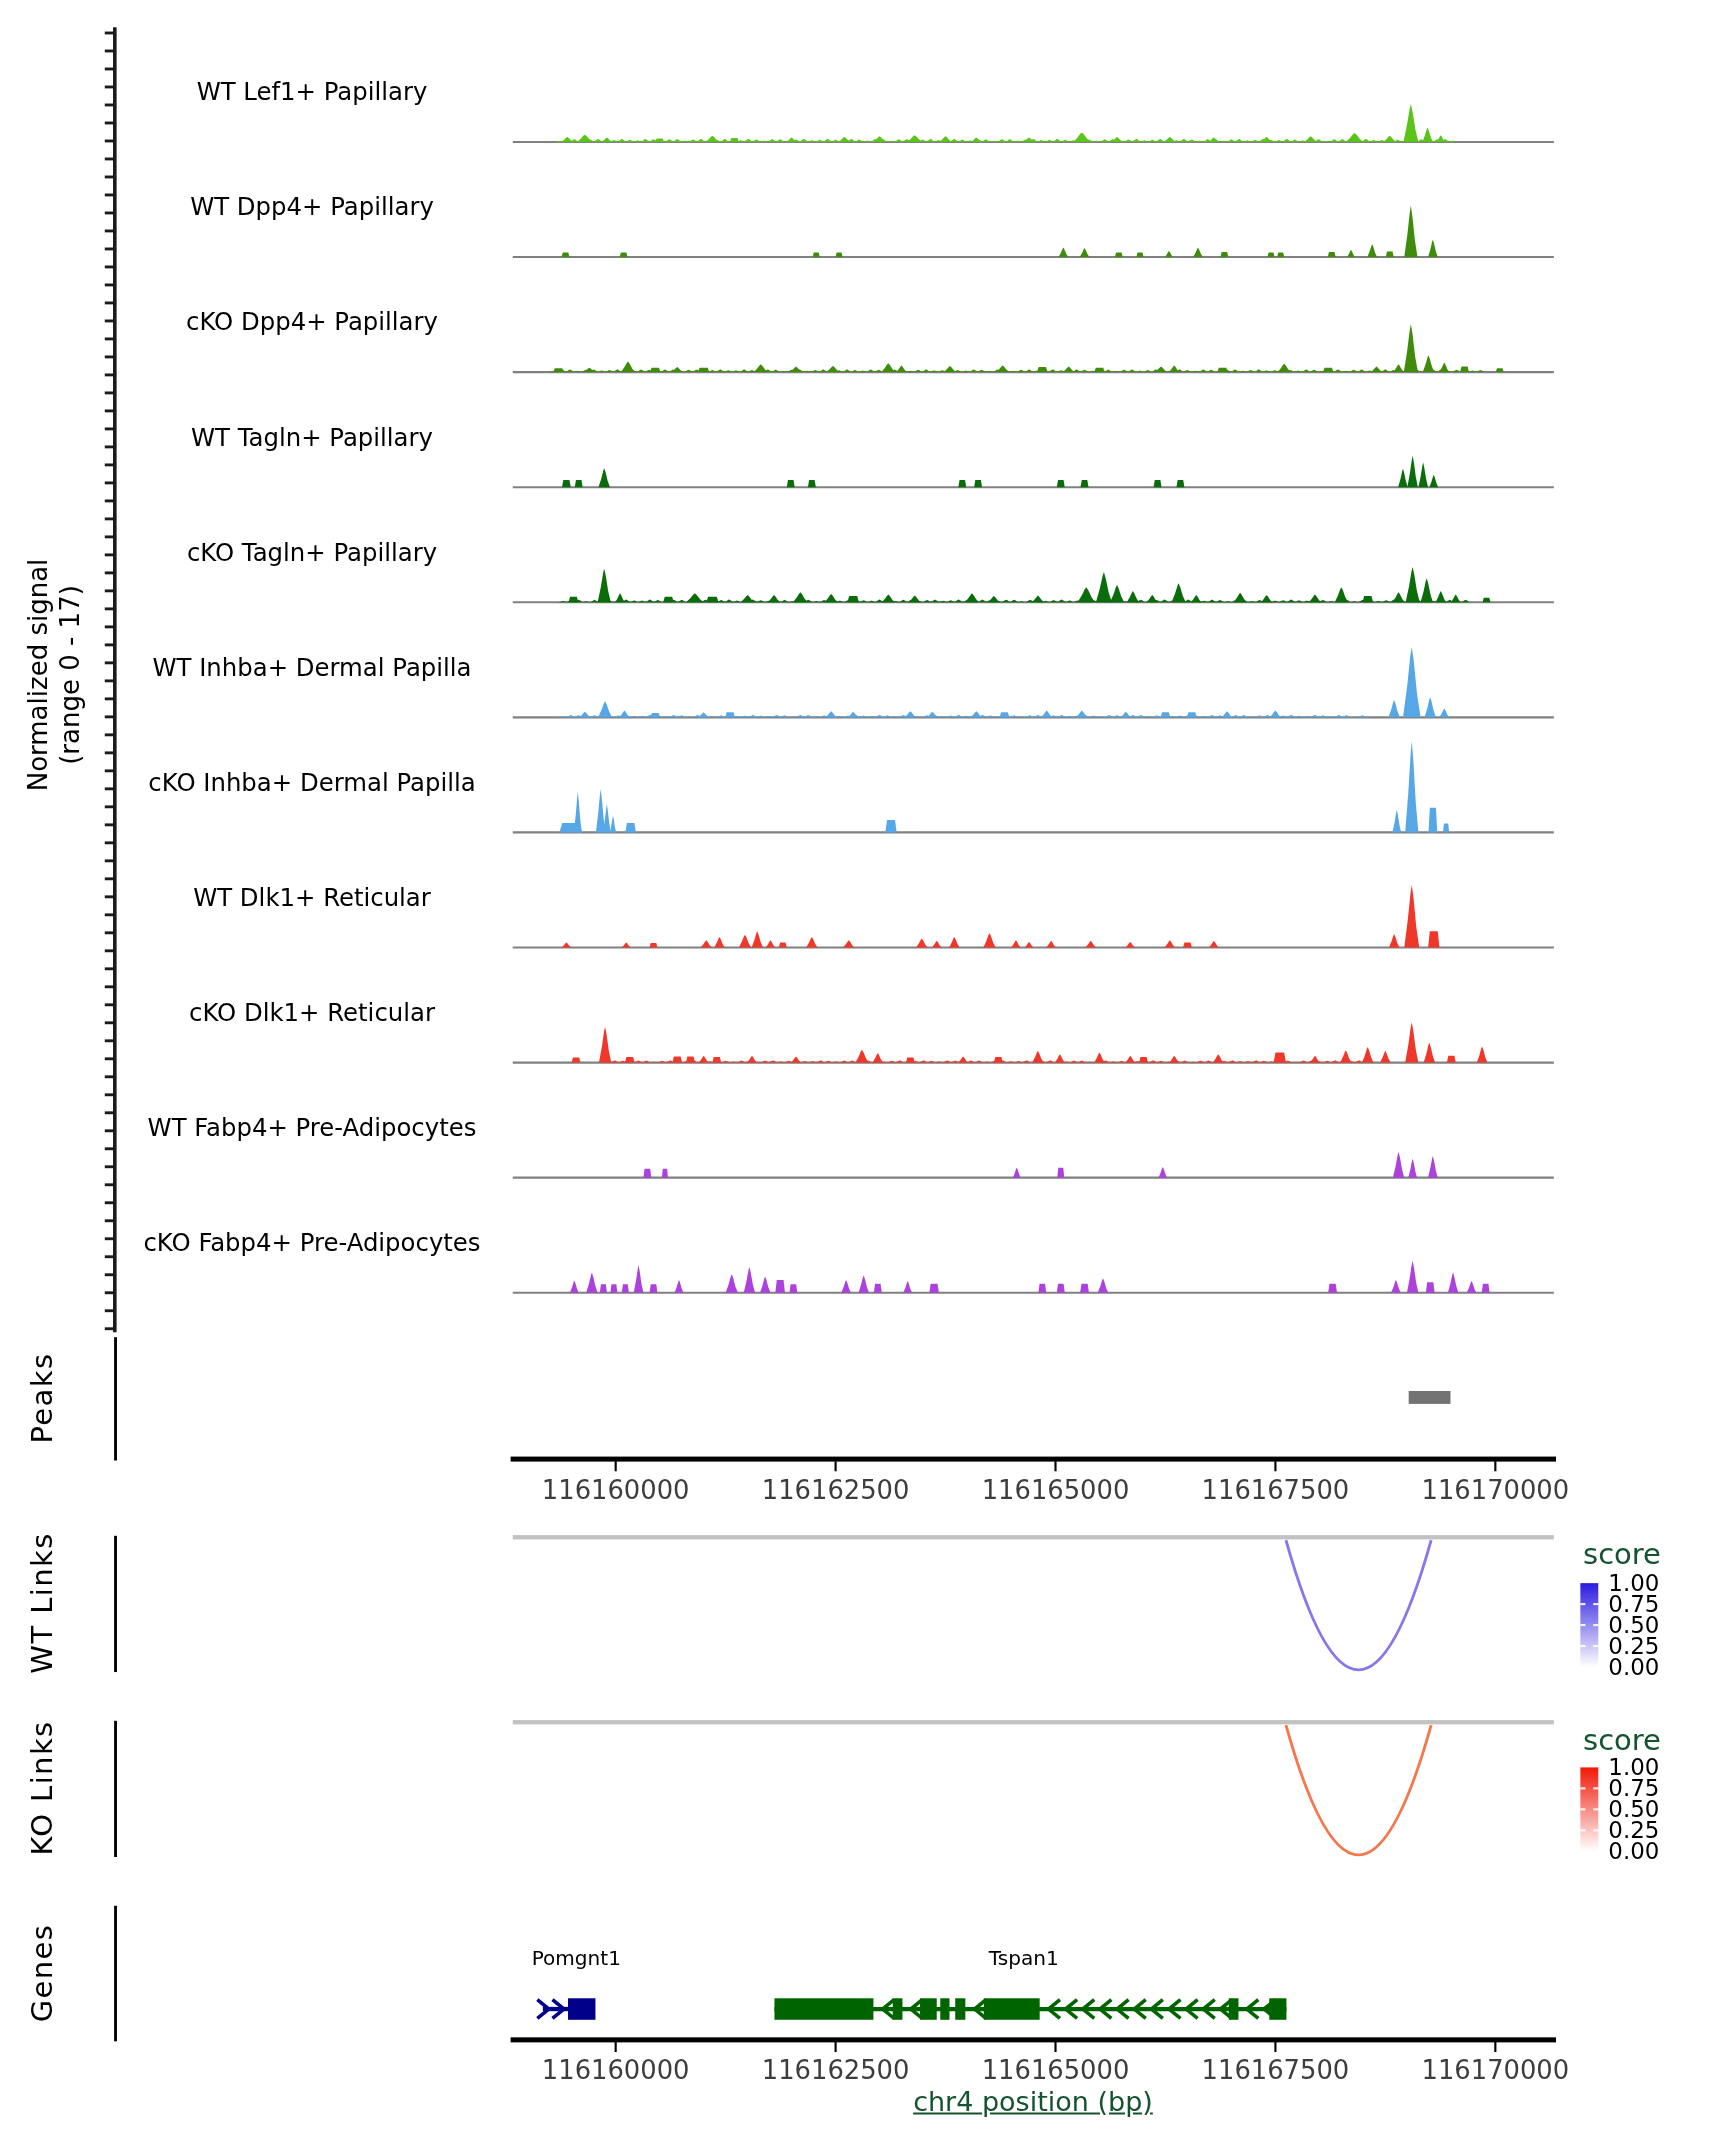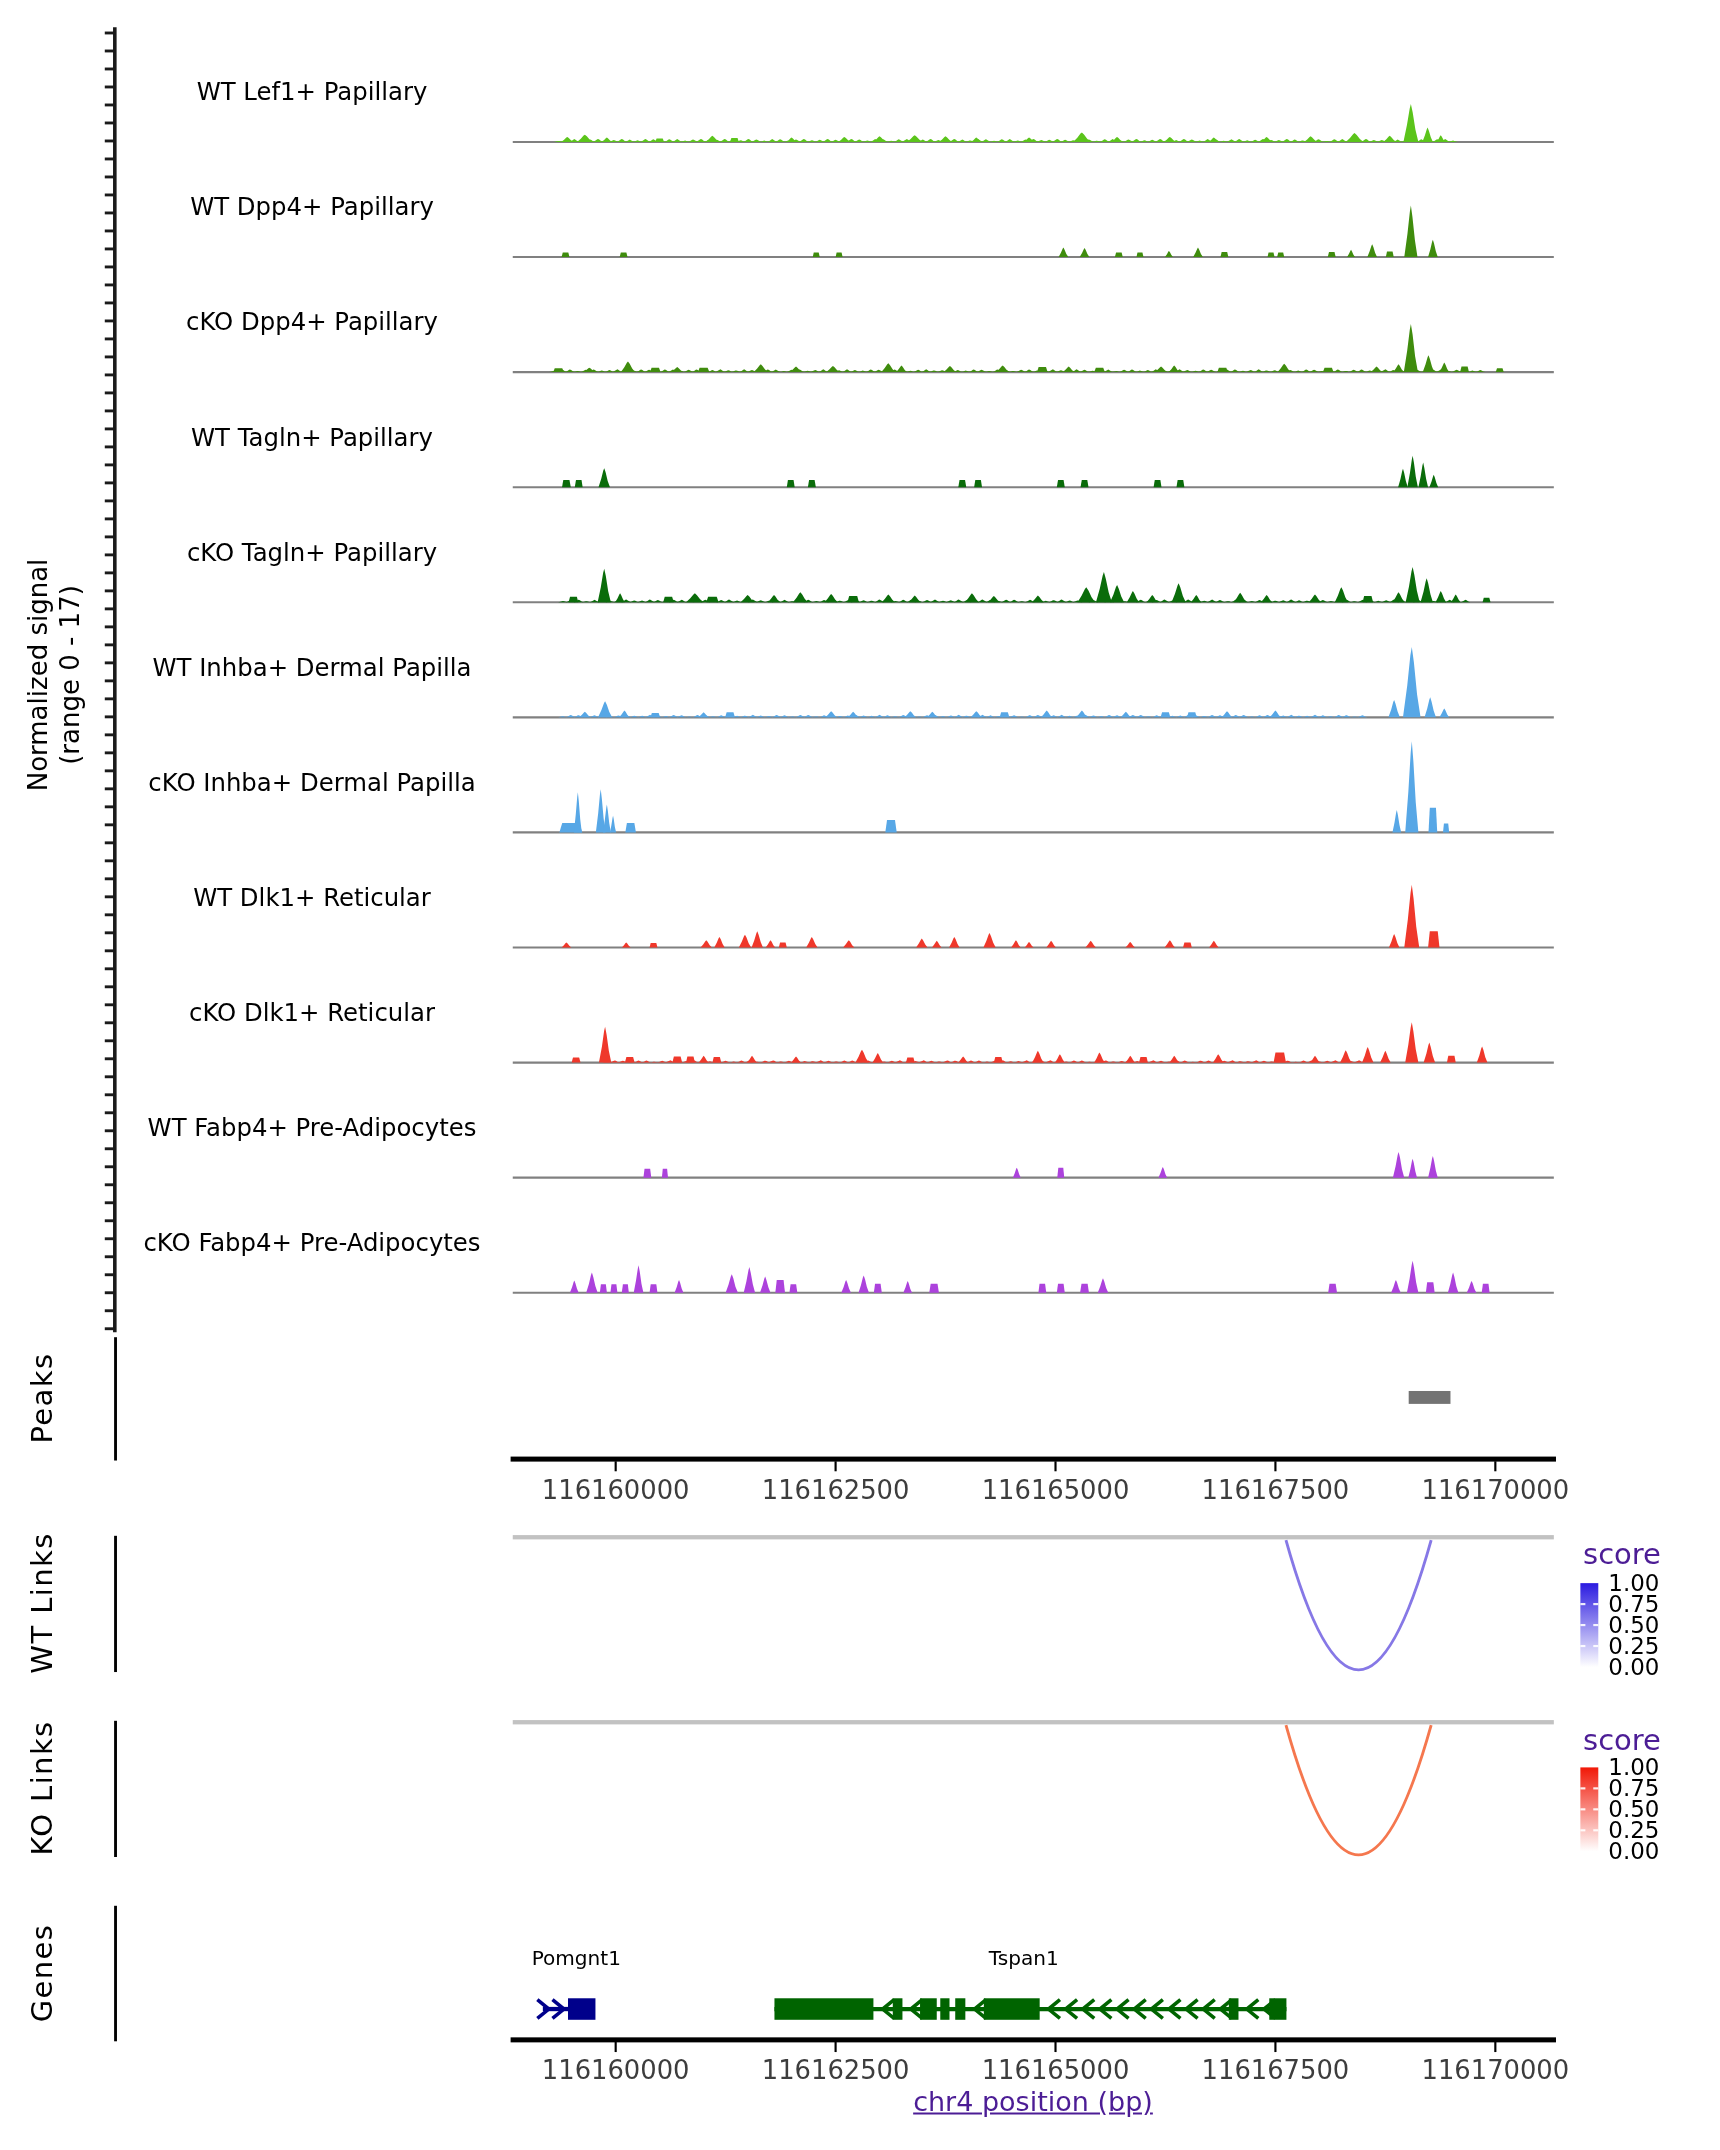--- a/index.html
+++ b/index.html
@@ -18,21 +18,21 @@
     white-space:nowrap;
     color:#000;
     text-align:center;
   }
   .ylab{font-size:26px;line-height:32px;}
   .seclab{font-size:29px;letter-spacing:1.4px;}
   .hlab{
     position:absolute;
     transform:translate(-50%,-50%);
     white-space:nowrap;
-    color:#4c1d95;
+    color:#14532d;
   }
   .score-title{font-size:29px;}
   .axis-title{font-size:27px;}
 </style>
 </head>
 <body>
 
 <div id="fig">
   <svg id="plot-svg" width="1721" height="2151" viewBox="0 0 2400 3000">
       <defs>

